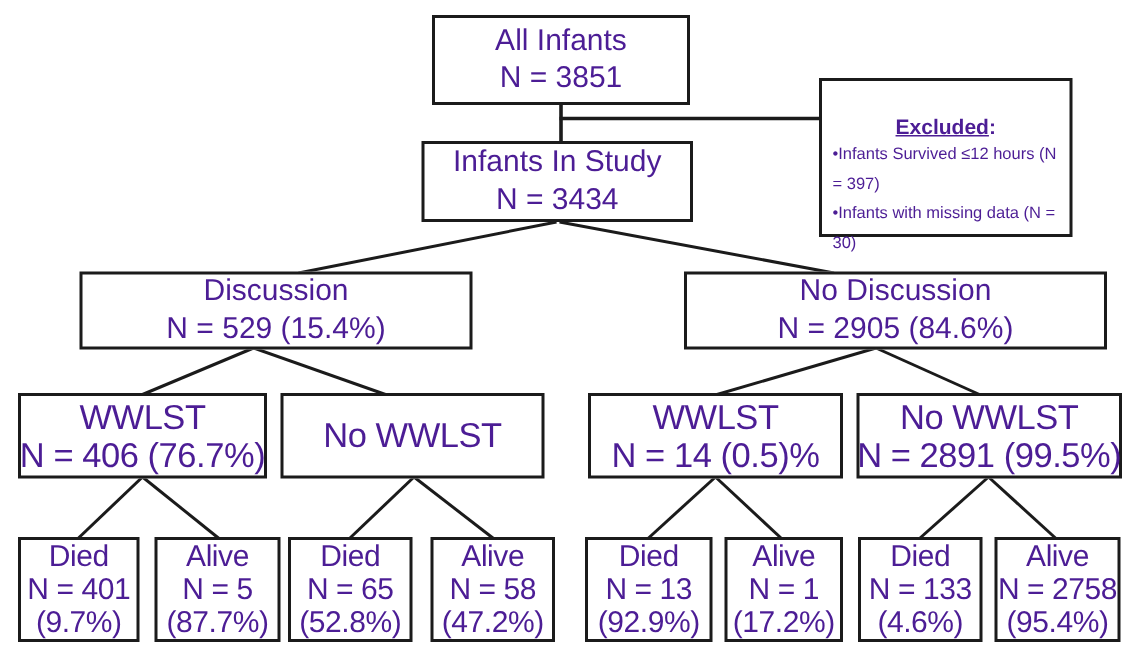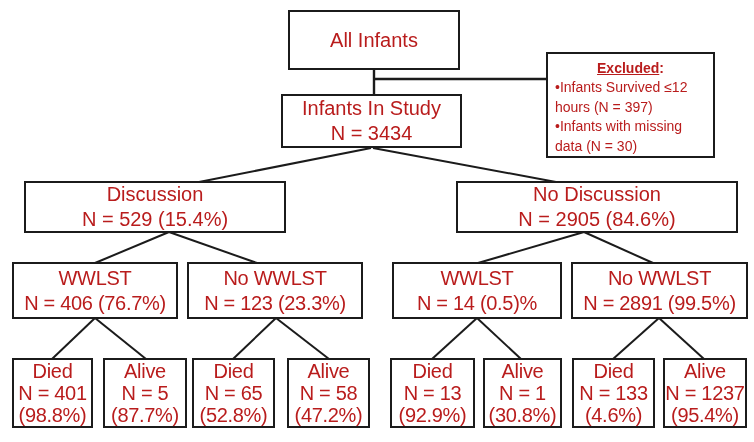--- a/index.html
+++ b/index.html
@@ -7,58 +7,58 @@
     padding: 0;
     background: #ffffff;
     font-family: "Liberation Sans", sans-serif;
   }
   #canvas {
     position: relative;
     width: 754px;
     height: 442px;
     background: #ffffff;
     overflow: hidden;
-    color: #b91c1c;
+    color: #4c1d95;
     text-decoration: underline;
   }
   #wires {
     position: absolute;
     left: 0; top: 0;
     width: 754px; height: 442px;
   }
   .node {
     position: absolute;
     box-sizing: border-box;
     border: 2px solid #1b1b1b;
     background: #ffffff;
     display: flex;
     flex-direction: column;
     align-items: center;
     justify-content: center;
     text-align: center;
   }
   .t { white-space: nowrap; }
   .lg { font-size: 20px; line-height: 25px; }
-  .md { font-size: 20px; line-height: 25px; letter-spacing: -0.3px; }
+  .md { font-size: 23px; line-height: 25px; letter-spacing: -0.3px; }
   .sm { font-size: 20px; line-height: 22px; letter-spacing: -0.3px; }
   .excluded {
     align-items: stretch;
     justify-content: flex-start;
-    padding: 5px 7px;
+    padding: 21px 7px;
     text-align: left;
   }
   .ex-title {
     font-size: 14px;
     font-weight: bold;
     text-align: center;
     line-height: 19px;
   }
   .ex-title .u { text-decoration: underline; }
   .ex-item {
-    font-size: 14px;
+    font-size: 11px;
     line-height: 19.5px;
   }
 </style>
 </head>
 <body>
 
 <div id="canvas">
 
   <svg id="wires" viewBox="0 0 754 442" xmlns="http://www.w3.org/2000/svg">
     <g stroke="#1b1b1b" stroke-width="2.4" fill="none">
@@ -78,67 +78,67 @@
       <line x1="276" y1="318" x2="329" y2="359"></line>
       <line x1="477" y1="318" x2="432" y2="359"></line>
       <line x1="477" y1="318" x2="521" y2="359"></line>
       <line x1="659" y1="318" x2="613" y2="359"></line>
       <line x1="659" y1="318" x2="704" y2="359"></line>
     </g>
   </svg>
 
   <div class="node" style="left:288px; top:10px; width:172px; height:60px;">
     <div class="t lg">All Infants</div>
+    <div class="t lg">N = 3851</div>
   </div>
 
   <div class="node excluded" style="left:546px; top:52px; width:169px; height:106px;">
     <div class="ex-title"><span class="u">Excluded</span><span>:</span></div>
     <div class="ex-item">•Infants Survived ≤12 hours (N = 397)</div>
     <div class="ex-item">•Infants with missing data (N = 30)</div>
   </div>
 
   <div class="node" style="left:281px; top:94px; width:181px; height:54px;">
     <div class="t lg">Infants In Study</div>
     <div class="t lg">N = 3434</div>
   </div>
 
-  <div class="node" style="left:24px; top:181px; width:262px; height:52px;">
+  <div class="node" style="left:53px; top:181px; width:262px; height:52px;">
     <div class="t lg">Discussion</div>
     <div class="t lg">N = 529 (15.4%)</div>
   </div>
 
   <div class="node" style="left:456px; top:181px; width:282px; height:52px;">
     <div class="t lg">No Discussion</div>
     <div class="t lg">N = 2905 (84.6%)</div>
   </div>
 
   <div class="node" style="left:12px; top:262px; width:166px; height:57px;">
     <div class="t md">WWLST</div>
     <div class="t md">N = 406 (76.7%)</div>
   </div>
 
   <div class="node" style="left:187px; top:262px; width:176px; height:57px;">
     <div class="t md">No WWLST</div>
-    <div class="t md">N = 123 (23.3%)</div>
   </div>
 
   <div class="node" style="left:392px; top:262px; width:170px; height:57px;">
     <div class="t md">WWLST</div>
     <div class="t md">N = 14 (0.5)%</div>
   </div>
 
   <div class="node" style="left:571px; top:262px; width:177px; height:57px;">
     <div class="t md">No WWLST</div>
     <div class="t md">N = 2891 (99.5%)</div>
   </div>
 
   <div class="node" style="left:12px; top:358px; width:81px; height:70px;">
     <div class="t sm">Died</div>
     <div class="t sm">N = 401</div>
-    <div class="t sm">(98.8%)</div>
+    <div class="t sm">(9.7%)</div>
   </div>
 
   <div class="node" style="left:103px; top:358px; width:84px; height:70px;">
     <div class="t sm">Alive</div>
     <div class="t sm">N = 5</div>
     <div class="t sm">(87.7%)</div>
   </div>
 
   <div class="node" style="left:192px; top:358px; width:83px; height:70px;">
     <div class="t sm">Died</div>
@@ -154,28 +154,28 @@
 
   <div class="node" style="left:390px; top:358px; width:85px; height:70px;">
     <div class="t sm">Died</div>
     <div class="t sm">N = 13</div>
     <div class="t sm">(92.9%)</div>
   </div>
 
   <div class="node" style="left:483px; top:358px; width:79px; height:70px;">
     <div class="t sm">Alive</div>
     <div class="t sm">N = 1</div>
-    <div class="t sm">(30.8%)</div>
+    <div class="t sm">(17.2%)</div>
   </div>
 
   <div class="node" style="left:572px; top:358px; width:83px; height:70px;">
     <div class="t sm">Died</div>
     <div class="t sm">N = 133</div>
     <div class="t sm">(4.6%)</div>
   </div>
 
   <div class="node" style="left:663px; top:358px; width:84px; height:70px;">
     <div class="t sm">Alive</div>
-    <div class="t sm">N = 1237</div>
+    <div class="t sm">N = 2758</div>
     <div class="t sm">(95.4%)</div>
   </div>
 
 </div>
 
 </body></html>

